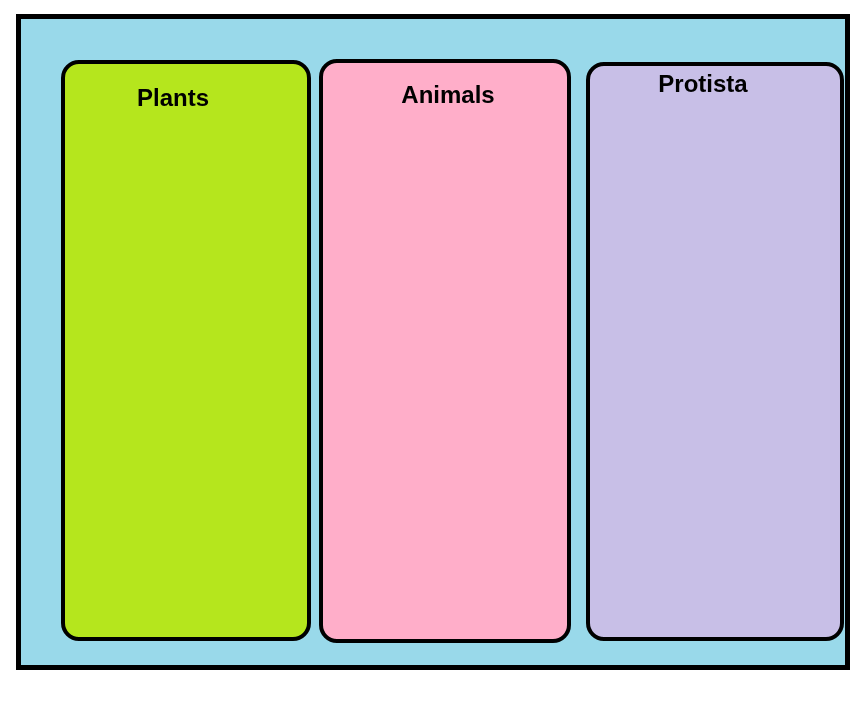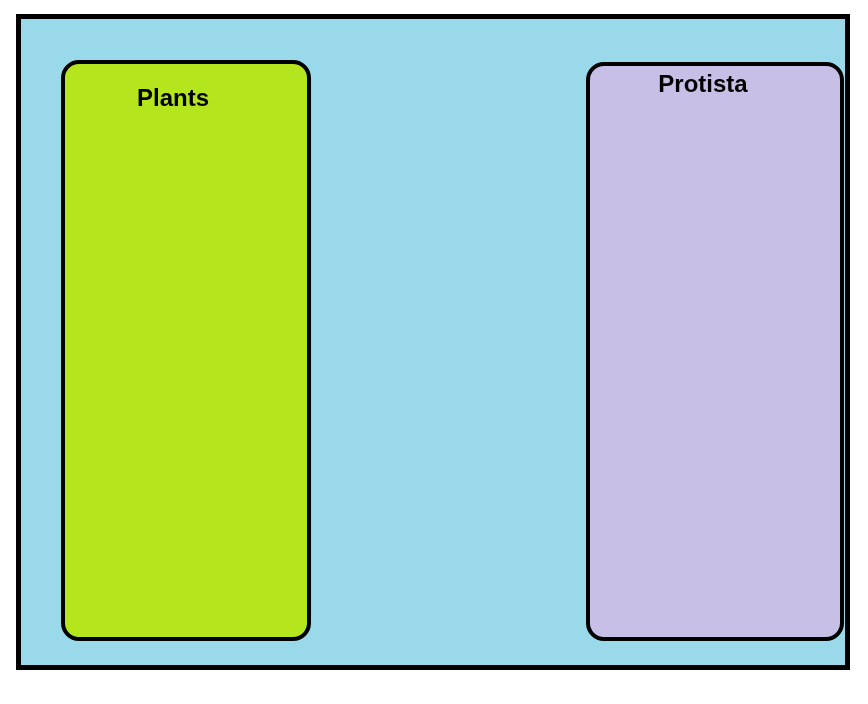--- a/index.html
+++ b/index.html
@@ -70,18 +70,21 @@
 </style>
 </head>
 <body>
 
 <div class="frame" style="background-color: rgb(153, 217, 234);">
 
   <div class="panel panel-plants" style="background-color: rgb(181, 230, 29);">
     <span class="panel-label">Plants</span>
   </div>
 
+  <div class="panel panel-animals" style="background-color: rgb(255, 174, 201);">
+    <span class="panel-label">Animals</span>
+  </div>
 
   <div class="panel panel-protista" style="background-color: rgb(200, 191, 231);">
     <span class="panel-label">Protista</span>
   </div>
 
 </div>
 
 </body></html>

